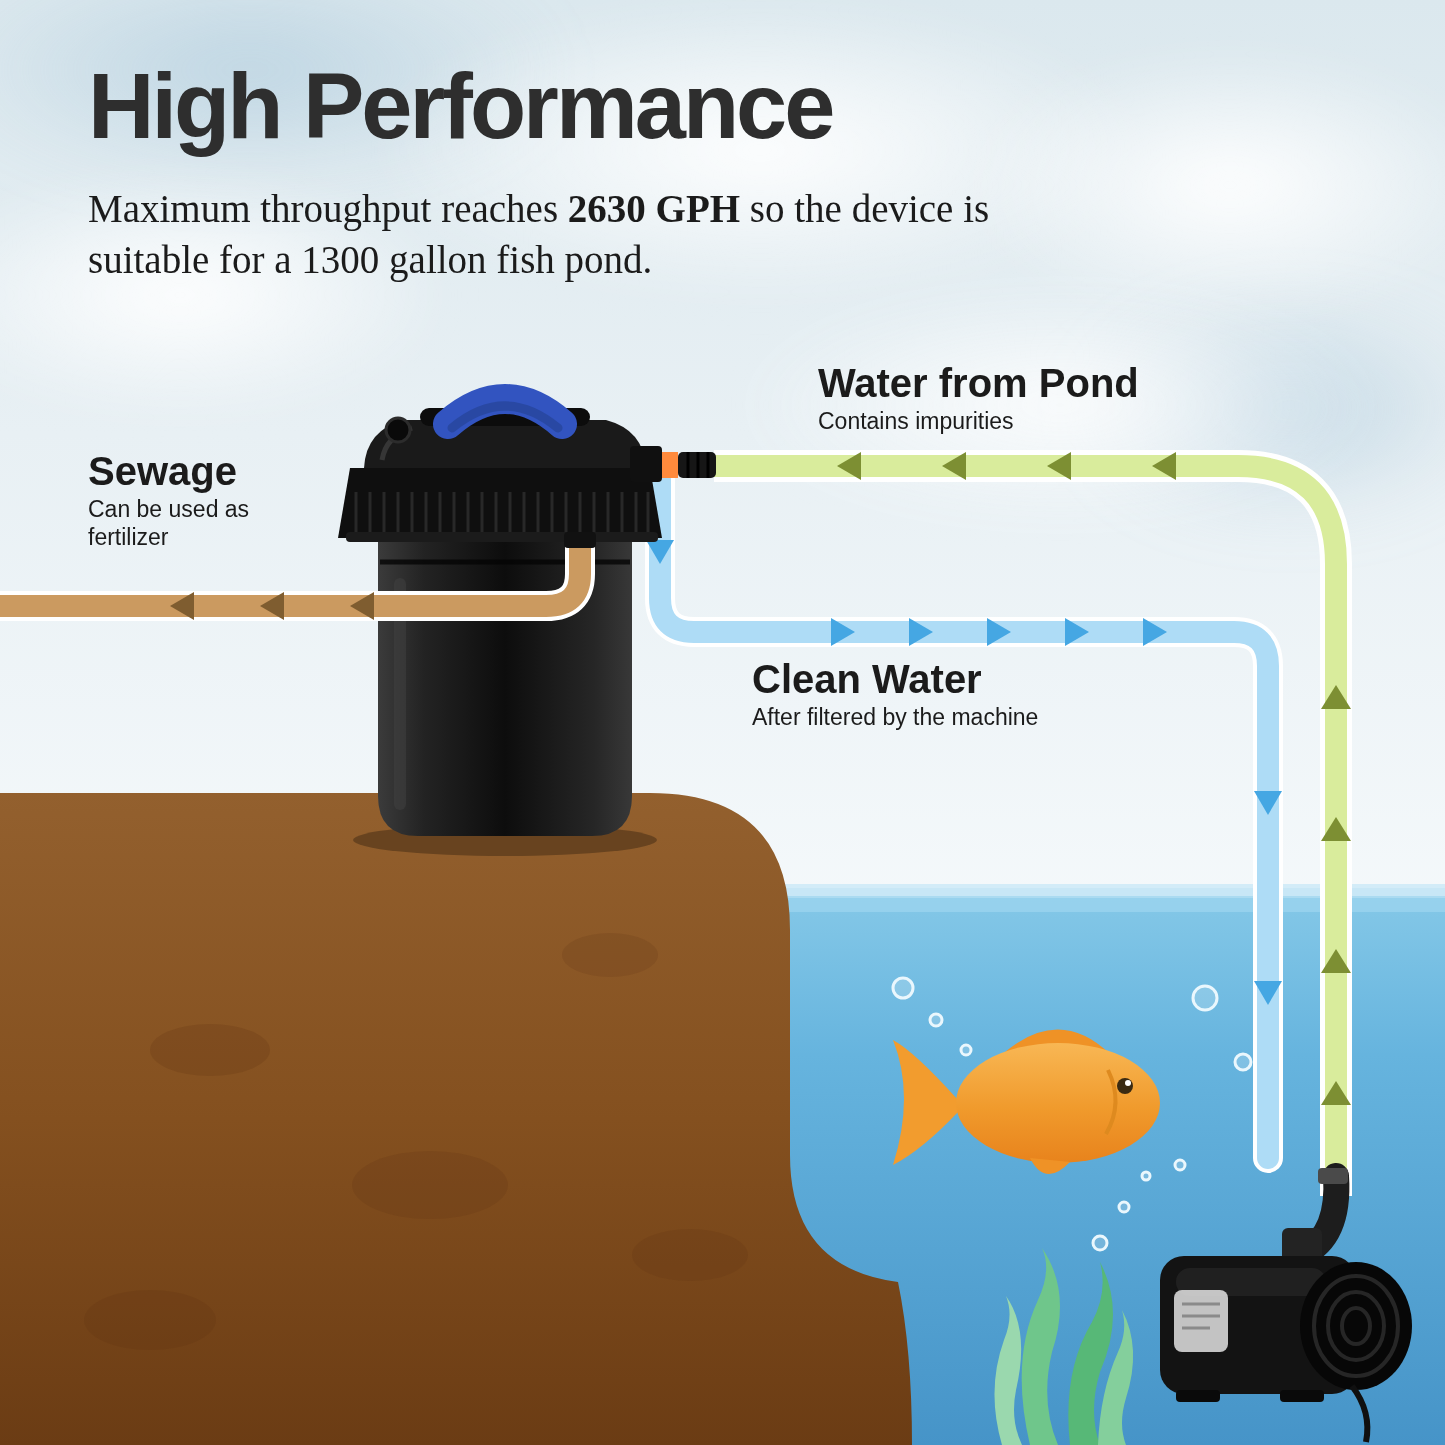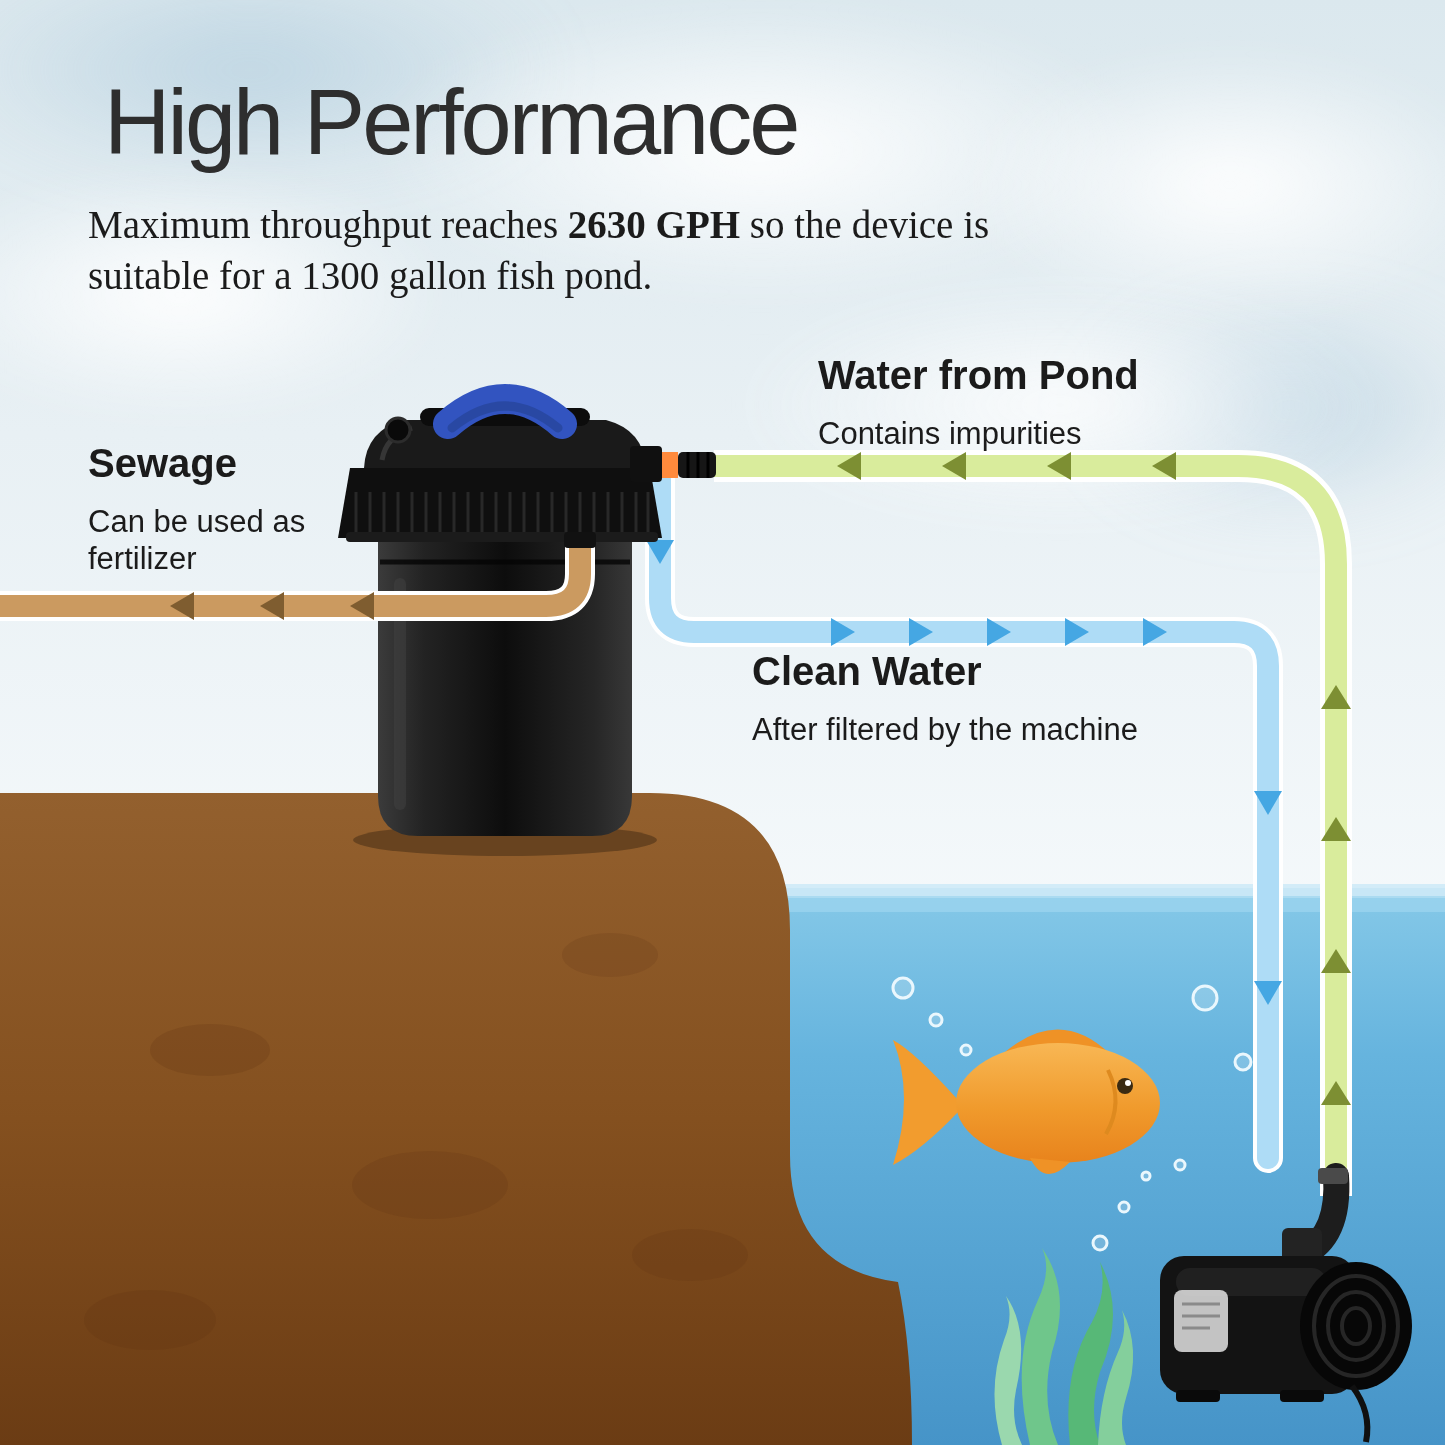--- a/index.html
+++ b/index.html
@@ -9,28 +9,28 @@
     font-family:"Liberation Sans","DejaVu Sans",sans-serif;color:var(--body-text,#1b1b1b);
   }
   .cloud{position:absolute;border-radius:50%;filter:blur(22px);
     background:radial-gradient(closest-side,rgba(255,255,255,.95),rgba(255,255,255,0));}
   .skypatch{position:absolute;border-radius:50%;filter:blur(34px);
     background:radial-gradient(closest-side,rgba(148,186,210,.45),rgba(148,186,210,0));}
   .scene{position:absolute;left:0;top:0;z-index:1;}
   .text-layer{position:absolute;left:0;top:0;width:100%;height:100%;z-index:2;pointer-events:none;}
   .title-block{position:absolute;left:88px;top:58px;width:1000px;}
   .title-block h1{
-    margin:16px;font-size:92px;font-weight:400;letter-spacing:-3px;
+    margin:0;font-size:92px;font-weight:700;letter-spacing:-3px;
     color:var(--title-text,#2e2e2e);line-height:1.05;
   }
   .subtitle{margin:28px 0 0 0;font-size:39px;line-height:1.33;width:940px;color:var(--body-text,#1b1b1b);font-family:Liberation Serif, serif;}
   .subtitle strong{font-weight:700;}
   .callout{position:absolute;}
-  .label-title{font-size:40px;font-weight:700;line-height:1.15;color:var(--body-text,#1b1b1b);}
-  .label-sub{font-size:31px;line-height:1.2;margin-top:17px;color:var(--body-text,#1b1b1b);}
+  .label-title{font-size:40px;font-weight:700;line-height:1.15;color:var(--body-text,#1b1b1b);margin-top:8px;}
+  .label-sub{font-size:23px;line-height:1.2;margin-top:2px;color:var(--body-text,#1b1b1b);}
   .callout-pond{left:818px;top:352px;width:560px;}
   .callout-sewage{left:88px;top:440px;width:240px;}
   .callout-clean{left:752px;top:648px;width:580px;}
 </style>
 </head>
 <body>
 
 <div class="stage">
 
   <div class="skypatch" style="left:-60px;top:-40px;width:620px;height:220px;"></div>

